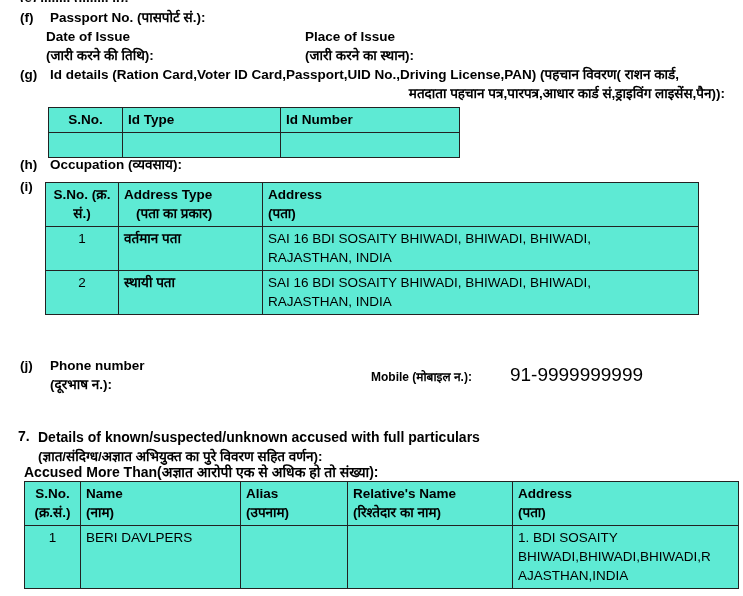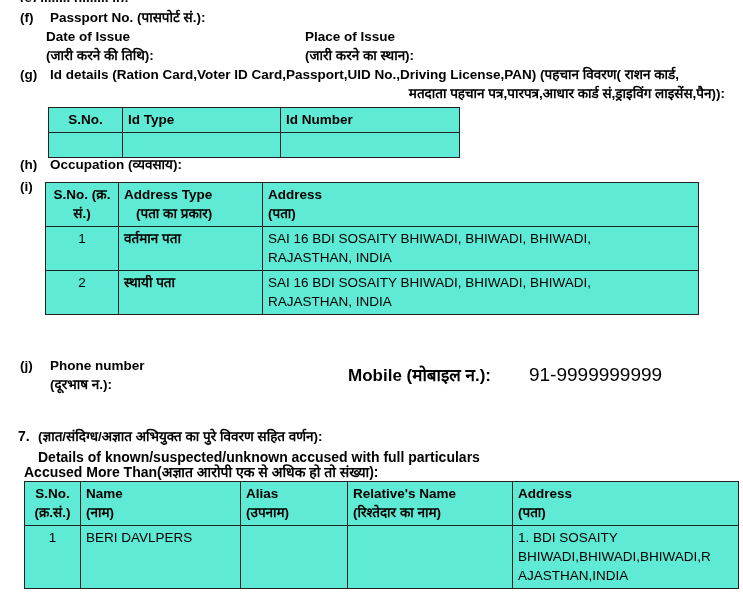--- a/index.html
+++ b/index.html
@@ -126,21 +126,21 @@
   }
 
   
   #tbl-accused {
     position: absolute;
     left: 24px;
     top: 481px;
     width: 714px;
   }
 
-  .mobile-label { font-size: 17px; font-weight: 700; line-height: 19px; }
+  .mobile-label { font-size: 12px; font-weight: 700; line-height: 19px; margin-left: 23px; }
   .mobile-value {
     font-size: 19px;
     font-weight: 400;
     line-height: 19px;
     margin-left: 38px;
   }
   .mobile-wrap { display: flex; align-items: baseline; }
 
   .sec7-title { font-size: 14px; font-weight: 700; line-height: 20px; }
   .sec7-sub   { font-size: 13.5px; font-weight: 700; line-height: 20px; }
@@ -271,22 +271,22 @@
     <div class="mobile-wrap">
       <span class="mobile-label">Mobile (मोबाइल न.):</span>
       <span class="mobile-value">91-9999999999</span>
     </div>
   </div>
 
   <div class="blk" id="blk-7">
     <div class="row">
       <span class="marker-num">7.</span>
       <span>
+        <span class="cellline sec7-title">Details of known/suspected/unknown accused with full particulars</span>
         <span class="cellline sec7-sub hi">(ज्ञात/संदिग्ध/अज्ञात अभियुक्त का पुरे विवरण सहित वर्णन):</span>
-        <span class="cellline sec7-title">Details of known/suspected/unknown accused with full particulars</span>
       </span>
     </div>
   </div>
 
   <div class="accused-more">Accused More Than(अज्ञात आरोपी एक से अधिक हो तो संख्या):</div>
 
   <table class="doc" id="tbl-accused">
     <colgroup>
       <col style="width:56px">
       <col style="width:160px">

